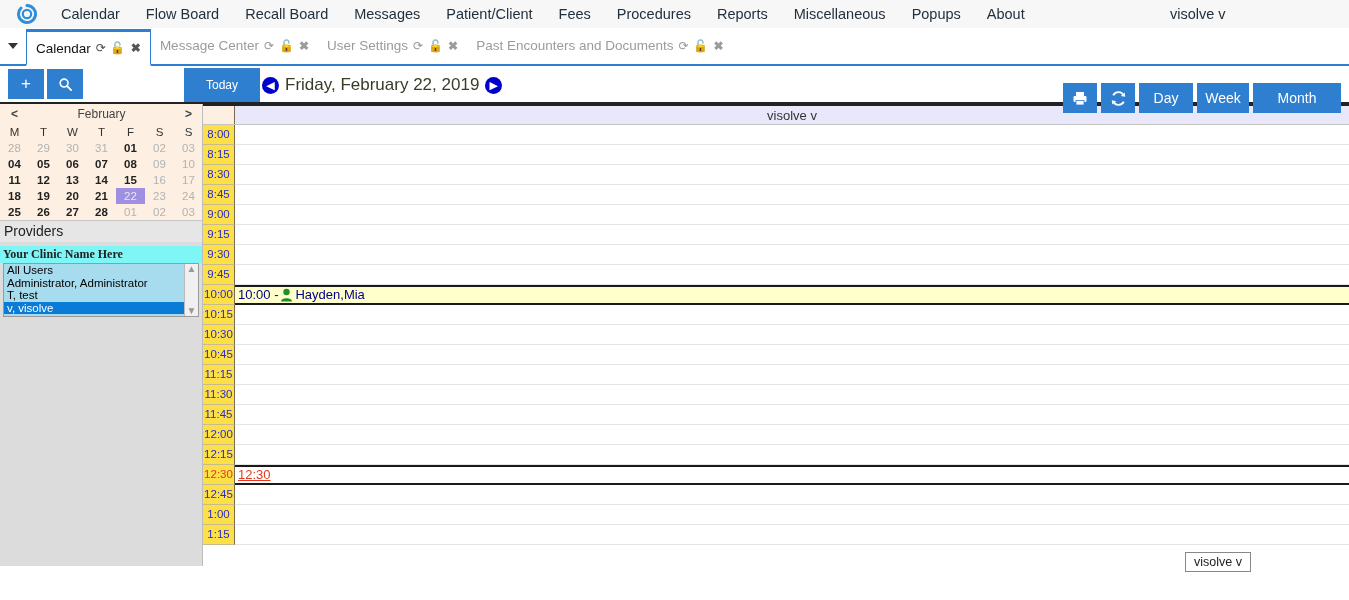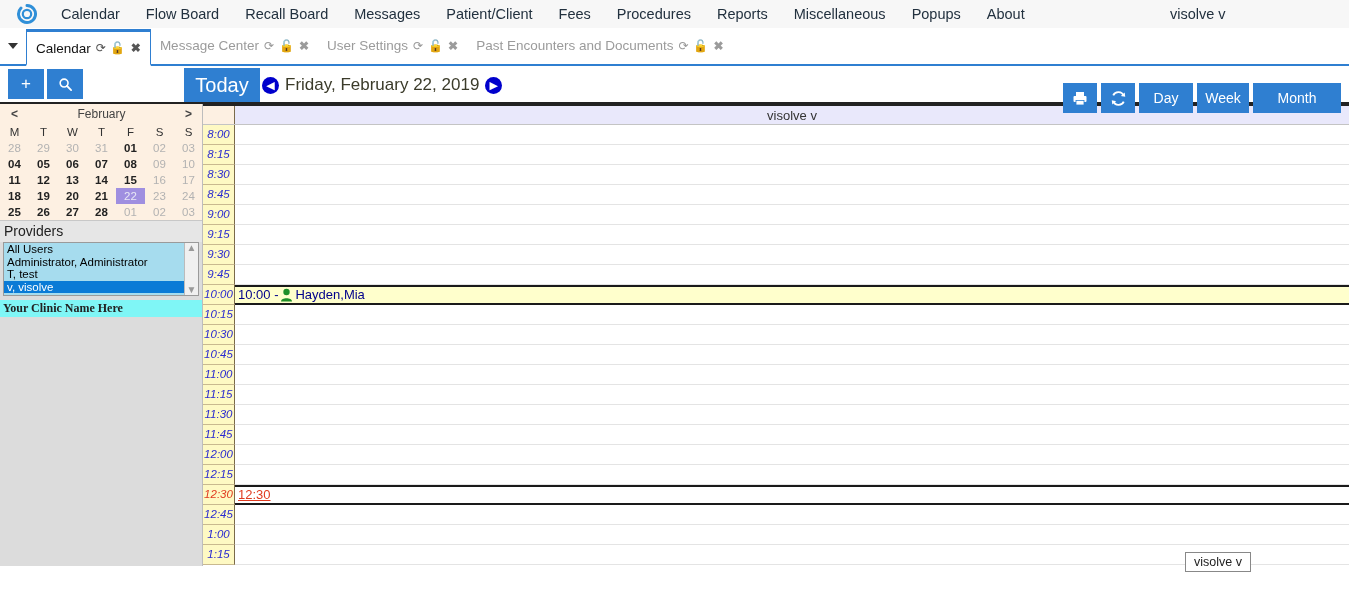--- a/index.html
+++ b/index.html
@@ -114,21 +114,21 @@
     display: inline-flex;
     align-items: center;
     justify-content: center;
     position: absolute;
     top: 3px;
     padding: 0;
   }
   #btn-add { left: 8px; width: 36px; font-size: 17px; }
   #btn-search { left: 47px; width: 36px; }
   #btn-today {
-    left: 184px; width: 76px; height: 34px; top: 2px; font-size: 20px;
+    left: 184px; width: 76px; height: 34px; top: 2px; font-size: 12px;
   }
   #datenav {
     position: absolute;
     left: 262px; top: 0;
     height: 38px;
     display: flex;
     align-items: center;
     gap: 6px;
     font-size: 17px;
     color: #3b3b2a;
@@ -286,29 +286,28 @@
     flex: 1 1 auto;
     overflow: hidden;
     position: relative;
   }
   .row {
     display: flex;
     height: 20px;
   }
   .tcell {
     width: 32px; flex: 0 0 32px;
-    background: #fef9c3;
+    background: #fde047;
     border-bottom: 1px solid #c9b98f;
     border-right: 1px solid #7a6a4a;
     font-size: 11.5px;
     color: #2a2ad0;
     text-align: center;
     line-height: 19px;
     cursor: pointer;
-    font-style: italic;
   }
   .tcell.redtime { color: #e03a20; }
   .ecell {
     flex: 1 1 auto;
     border-bottom: 1px solid #e4e4e4;
     position: relative;
     cursor: pointer;
   }
   .ecell.appt {
     background: #ffffcc;
@@ -510,34 +509,34 @@
               <td class="day dim">01</td>
               <td class="day dim">02</td>
               <td class="day dim">03</td>
             </tr>
           </tbody>
       </table>
     </div>
 
     <div id="providers-label">Providers</div>
 
+    <div id="clinicname">Your Clinic Name Here</div>
+
     <div id="provbox">
       <div id="provlist">
         <div class="prov-item">All Users</div>
         <div class="prov-item">Administrator, Administrator</div>
         <div class="prov-item">T, test</div>
         <div class="prov-item selected">v, visolve</div>
       </div>
       <div id="provscroll">
         <span class="chev">▲</span>
         <span class="chev">▼</span>
       </div>
     </div>
-
-    <div id="clinicname">Your Clinic Name Here</div>
     <div id="sidebar-rest"></div>
   </div>
 
   <div id="calwrap">
     <div id="colhead">
       <div class="spacer"></div>
       <div class="hcell">visolve v</div>
     </div>
     <div id="gridscroll">
         <div class="row">
@@ -589,24 +588,20 @@
         </div>
         <div class="row">
           <div class="tcell">10:30</div>
           <div class="ecell"></div>
         </div>
         <div class="row">
           <div class="tcell">10:45</div>
           <div class="ecell"></div>
         </div>
         <div class="row">
-          <div class="tcell">11:00</div>
-          <div class="ecell"></div>
-        </div>
-        <div class="row">
           <div class="tcell">11:15</div>
           <div class="ecell"></div>
         </div>
         <div class="row">
           <div class="tcell">11:30</div>
           <div class="ecell"></div>
         </div>
         <div class="row">
           <div class="tcell">11:45</div>
           <div class="ecell"></div>

